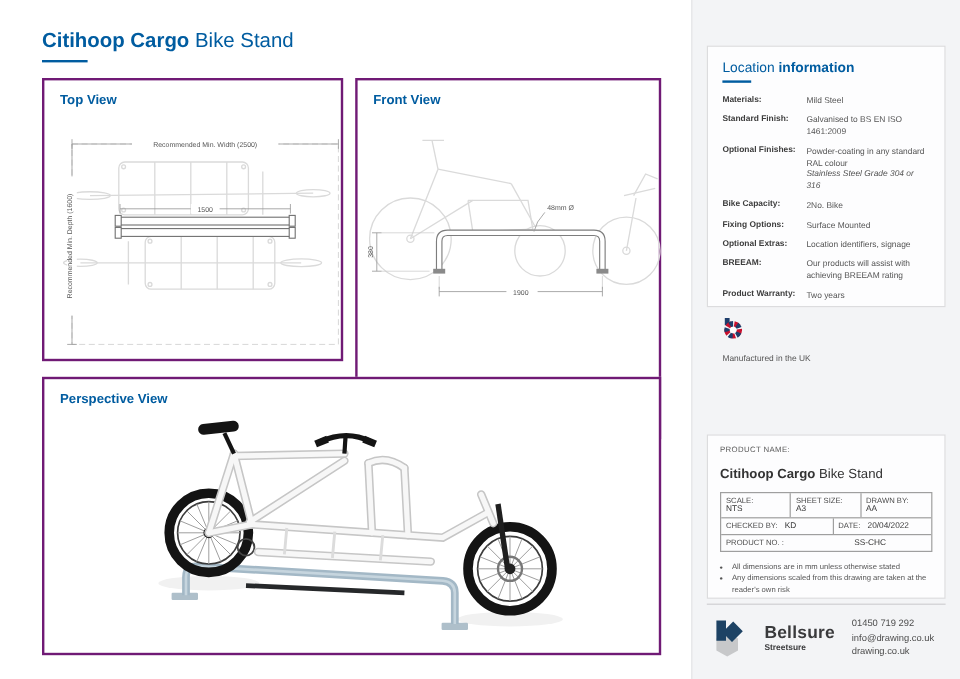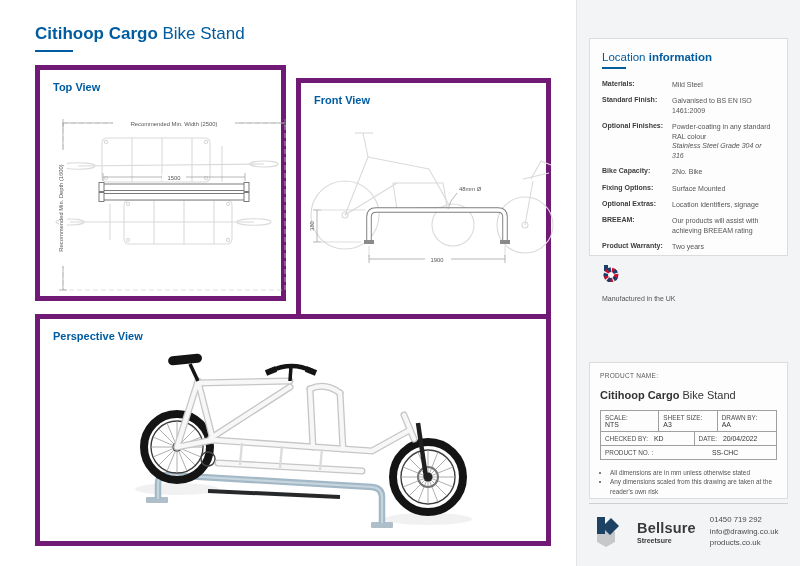--- a/index.html
+++ b/index.html
@@ -8,24 +8,24 @@
     position:relative; background:#ffffff;
     font-family:"Liberation Sans", sans-serif; color:#3c3c3c;
     overflow:hidden;
   }
   
   .page-title { position:absolute; left:35px; top:24px; font-size:17px; color:#005ca0; }
   .page-title .b { font-weight:700; }
   .title-rule { position:absolute; left:35px; top:50px; width:38px; height:2px; background:#005ca0; }
 
   
-  .panel { position:absolute; background:#fff; border:5px solid #701a75; }
+  .panel { position:absolute; background:#fff; border:2px solid #701a75; }
   .panel-label { position:absolute; left:13px; top:11px; font-size:11px; font-weight:700; color:#005ca0; }
   #panel-top   { left:35px;  top:65px;  width:251px; height:236px; }
-  #panel-front { left:296px; top:78px;  width:255px; height:301px;text-align:right; }
+  #panel-front { left:296px; top:65px;  width:255px; height:301px;text-align:right; }
   #panel-persp { left:35px;  top:314px; width:516px; height:232px;text-align:center; }
   .panel svg { position:absolute; left:0; top:0; }
   .dim-text { font-size:5.8px; fill:#555; font-family:"Liberation Sans",sans-serif; }
   .faint { stroke:#dadada; fill:none; stroke-width:1.1; }
   .dimline { stroke:#9a9a9a; stroke-width:0.7; }
   .ext { stroke:#c8c8c8; stroke-width:0.6; }
 
   
   .sidebar { position:absolute; left:576px; top:0; width:224px; height:566px; background:#f3f4f6; border-left:1px solid #e4e4e6; }
   .card { position:absolute; left:12px; width:199px; background:#fdfdfe; border:1px solid #dcdcde; }
@@ -394,16 +394,16 @@
         <polygon points="8,3 16,3 16,10 22,4 30,12 21,21 16,16 16,20 8,20" fill="#1d4264"></polygon>
       </svg>
       <div class="brand-text">
         <div class="brand">Bellsure</div>
         <div class="subbrand">Streetsure</div>
       </div>
     </div>
     <div class="contact">
       <div>01450 719 292</div>
       <div>info@drawing.co.uk</div>
-      <div>products.co.uk</div>
+      <div>drawing.co.uk</div>
     </div>
   </div>
 </div>
 
 </body></html>

